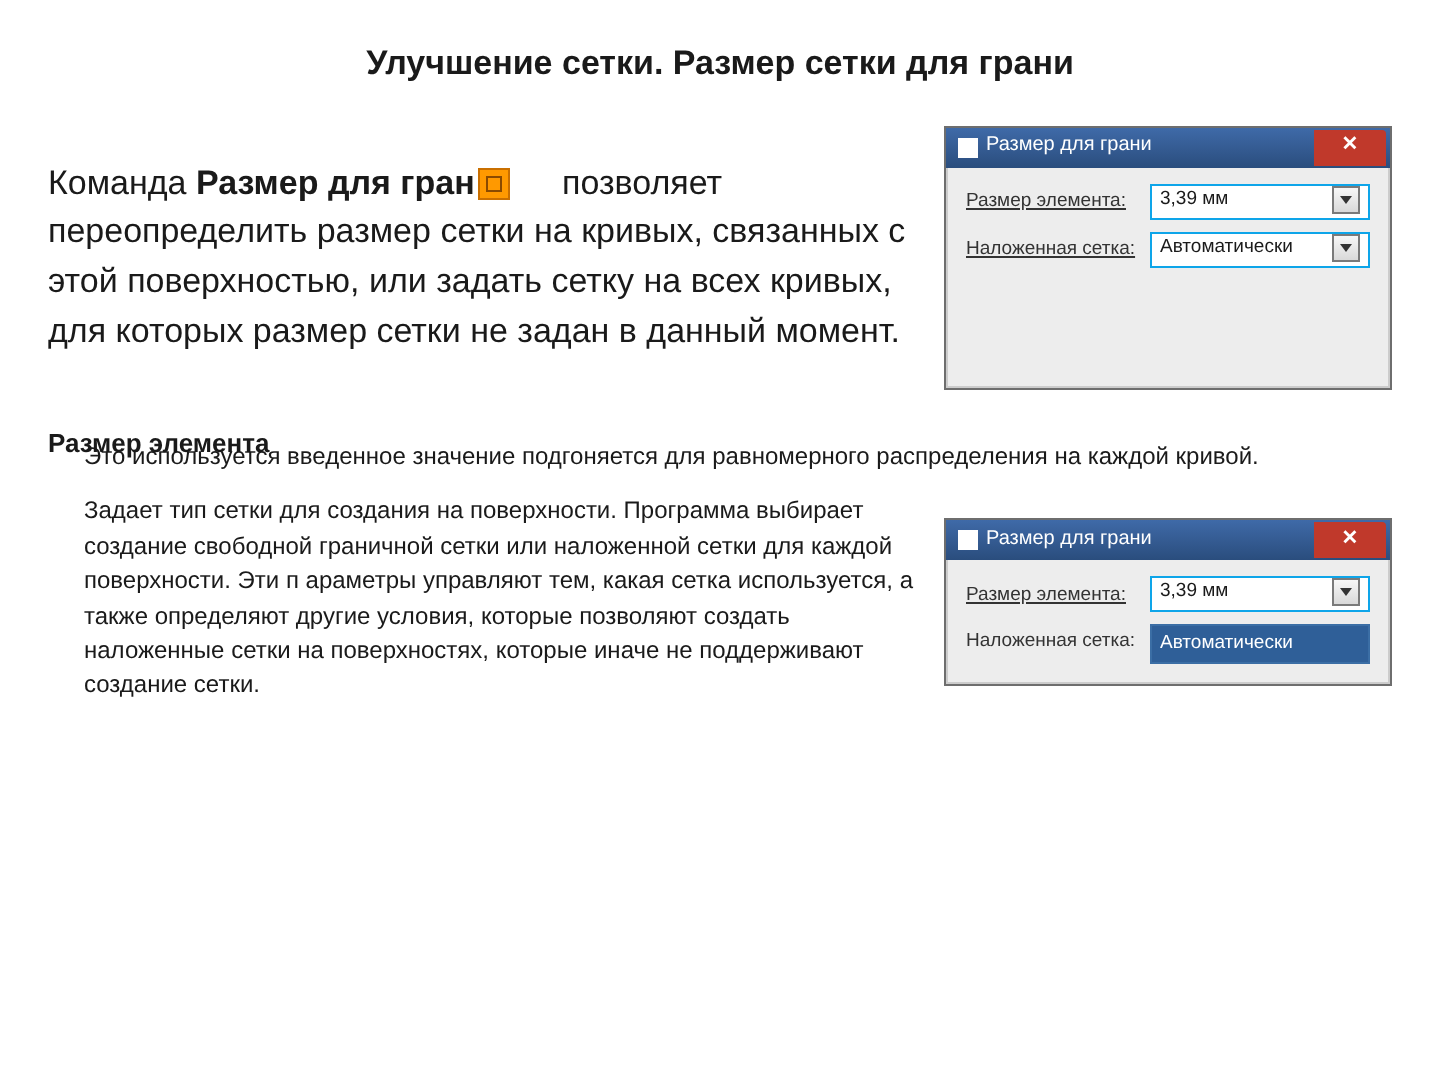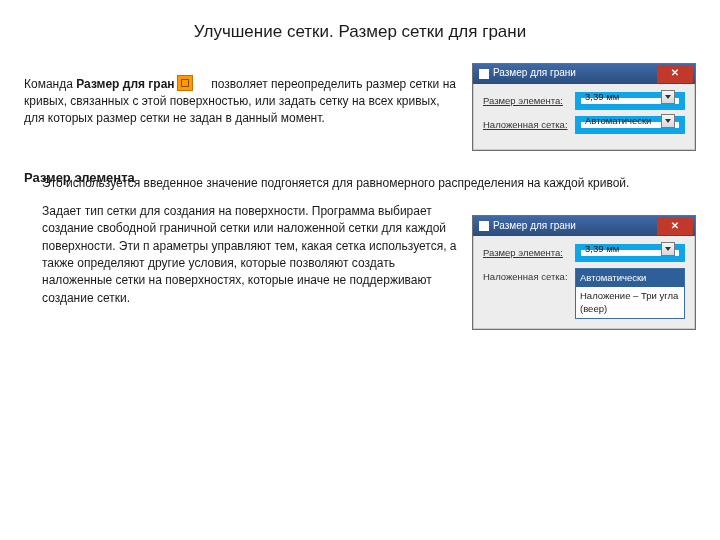--- a/index.html
+++ b/index.html
@@ -10,26 +10,26 @@
     background: #ffffff;
     font-family: Arial, Helvetica, sans-serif;
     color: #1a1a1a;
     font-size: 12px;
     line-height: 1.45;
     position: relative;
     padding: 20px 24px;
   }
   h1 {
     font-size: 17px;
-    font-weight: 400;
+    font-weight: 700;
     text-align: center;
     margin: 0 0 18px 0;
   }
   .row1 { display: flex; gap: 14px; }
-  .intro { flex: 1; font-size: 12px; }
+  .intro { flex: 1; font-size: 17px; }
   .intro .cmd-icon {
     display: inline-block;
     width: 16px; height: 16px;
     background: #ff9900;
     border: 1px solid #c96f00;
     vertical-align: -3px;
     margin: 0 2px;
     position: relative;
   }
   .intro .cmd-icon::after {
@@ -80,23 +80,23 @@
     font-weight: 700;
     font-size: 10px;
   }
   .dlg .body { padding: 8px 10px 10px; }
   .dlg .field { display: flex; align-items: center; margin-bottom: 6px; gap: 6px; }
   .dlg .field label { flex: 0 0 86px; font-size: 9.5px; color: #333; text-decoration: underline; }
   .dlg .select {
     flex: 1;
     height: 18px;
     background: #fff;
-    border: 6px solid #0ea5e9;
+    border: 1px solid #0ea5e9;
     display: flex;
-    align-items: flex-end;
+    align-items: flex-start;
     padding: 0 4px;
     gap: 4px;
     font-size: 9.5px;
     position: relative;
   }
   .dlg .select .caret {
     margin-left: auto;
     width: 14px; height: 14px;
     background: linear-gradient(#f7f7f7,#d9d9d9);
     border: 1px solid #7a7a7a;
@@ -191,18 +191,17 @@
         <label>Размер элемента:</label>
         <div class="select">
           <span>3,39 мм</span>
           <span class="caret"></span>
         </div>
       </div>
       <div class="field-open">
         <label>Наложенная сетка:</label>
         <div class="select-open">
           <div class="selected">Автоматически</div>
-          <div class="opt">Наложение – Три угла (веер)</div>
         </div>
       </div>
     </div>
   </div>
 </div>
 
 </body></html>

